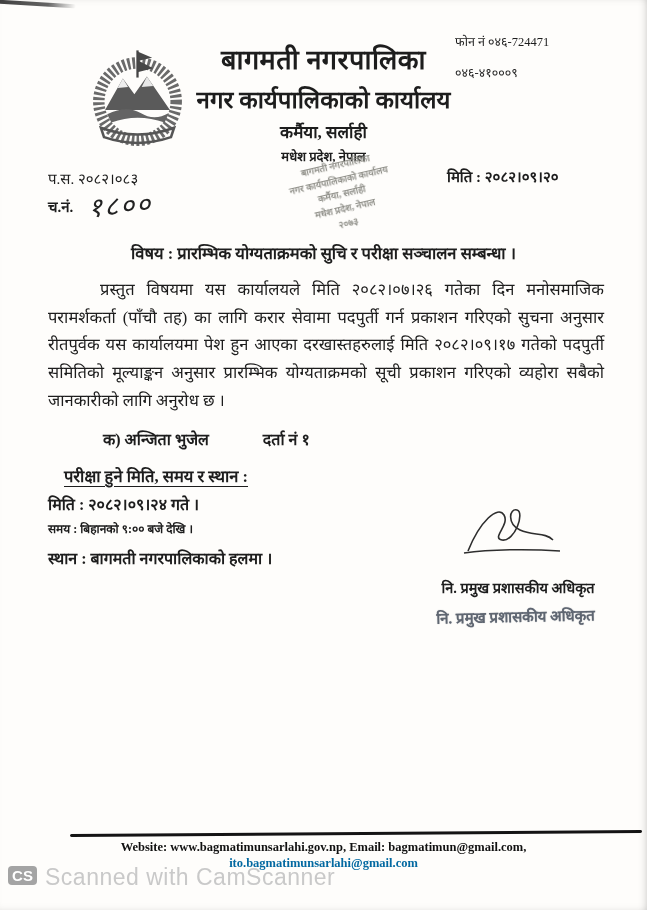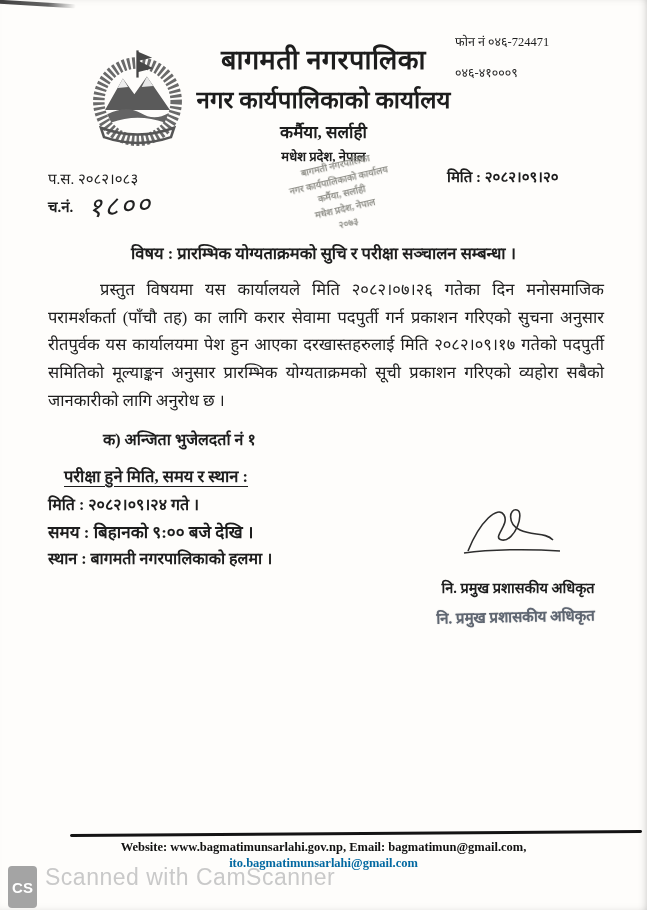--- a/index.html
+++ b/index.html
@@ -31,36 +31,36 @@
   }
   .ps{left:48px;top:168px;font-size:15px;font-weight:400;}
   .miti-top{left:447px;top:166px;font-size:15px;font-weight:600;}
   .chn{left:48px;top:196px;font-size:15px;font-weight:600;}
   .chn-val{left:88px;top:186px;font-size:27px;font-style:italic;
     font-family:"DejaVu Serif",serif;transform:rotate(-4deg);letter-spacing:2px;color:#222;}
   .subject{left:0;right:0;top:241px;text-align:center;font-size:16.5px;font-weight:600;}
   .body-par{left:48px;top:276px;width:556px;font-size:16.5px;line-height:1.68;
     text-align:justify;text-indent:52px;font-weight:500;}
   .sec1{left:48px;top:402px;font-size:16px;font-weight:700;}
-  .cand-row{left:103px;top:428px;font-size:16px;font-weight:600;display:flex;}
+  .cand-row{left:103px;top:428px;font-size:16px;font-weight:600;display:flex;gap:54px;}
   .exam-h{left:64px;top:464px;font-size:16.5px;font-weight:700;
     text-decoration:underline;text-underline-offset:4px;}
   .exam-l1{left:48px;top:493px;font-size:16px;font-weight:600;}
-  .exam-l2{left:48px;top:520px;font-size:17px;font-weight:600;}
+  .exam-l2{left:48px;top:520px;font-size:12px;font-weight:600;}
   .exam-l3{left:48px;top:547px;font-size:16px;font-weight:600;}
   .sig-svg{left:462px;top:503px;}
   .sig-name{left:425px;top:553px;width:190px;text-align:center;font-size:14.5px;font-weight:600;}
   .sig-title{left:418px;top:577px;width:200px;text-align:center;font-size:14.5px;font-weight:600;}
   .sig-stamp{left:408px;top:606px;width:215px;text-align:center;font-size:15px;font-weight:700;
     color:#4e5663;transform:rotate(-1.2deg);text-shadow:0 0 1px rgba(78,86,99,.55);opacity:.9;}
   .foot-rule{left:70px;top:832px;width:572px;height:3px;background:#141414;
     transform:rotate(-.4deg);border-radius:2px;}
   .foot1{left:0;right:0;top:840px;text-align:center;font-size:12.5px;font-weight:600;color:#111;}
   .foot2{left:0;right:0;top:856px;text-align:center;font-size:12.5px;font-weight:600;color:#0369a1;}
-  .cs-badge{left:8px;top:866px;width:29px;height:42px;background:#a4a4a4;border-radius:4px;
+  .cs-badge{left:8px;top:866px;width:29px;height:19px;background:#a4a4a4;border-radius:4px;
     color:#fff;font-family:"Liberation Sans","DejaVu Sans",sans-serif;font-weight:700;
     font-size:15px;display:flex;align-items:center;justify-content:center;}
   .cs-text{left:45px;top:864px;font-family:"Liberation Sans","DejaVu Sans",sans-serif;
     font-size:23px;color:#c9c9c9;letter-spacing:.5px;text-align:center;}
 </style>
 </head>
 <body>
 
 <div class="page">
 

